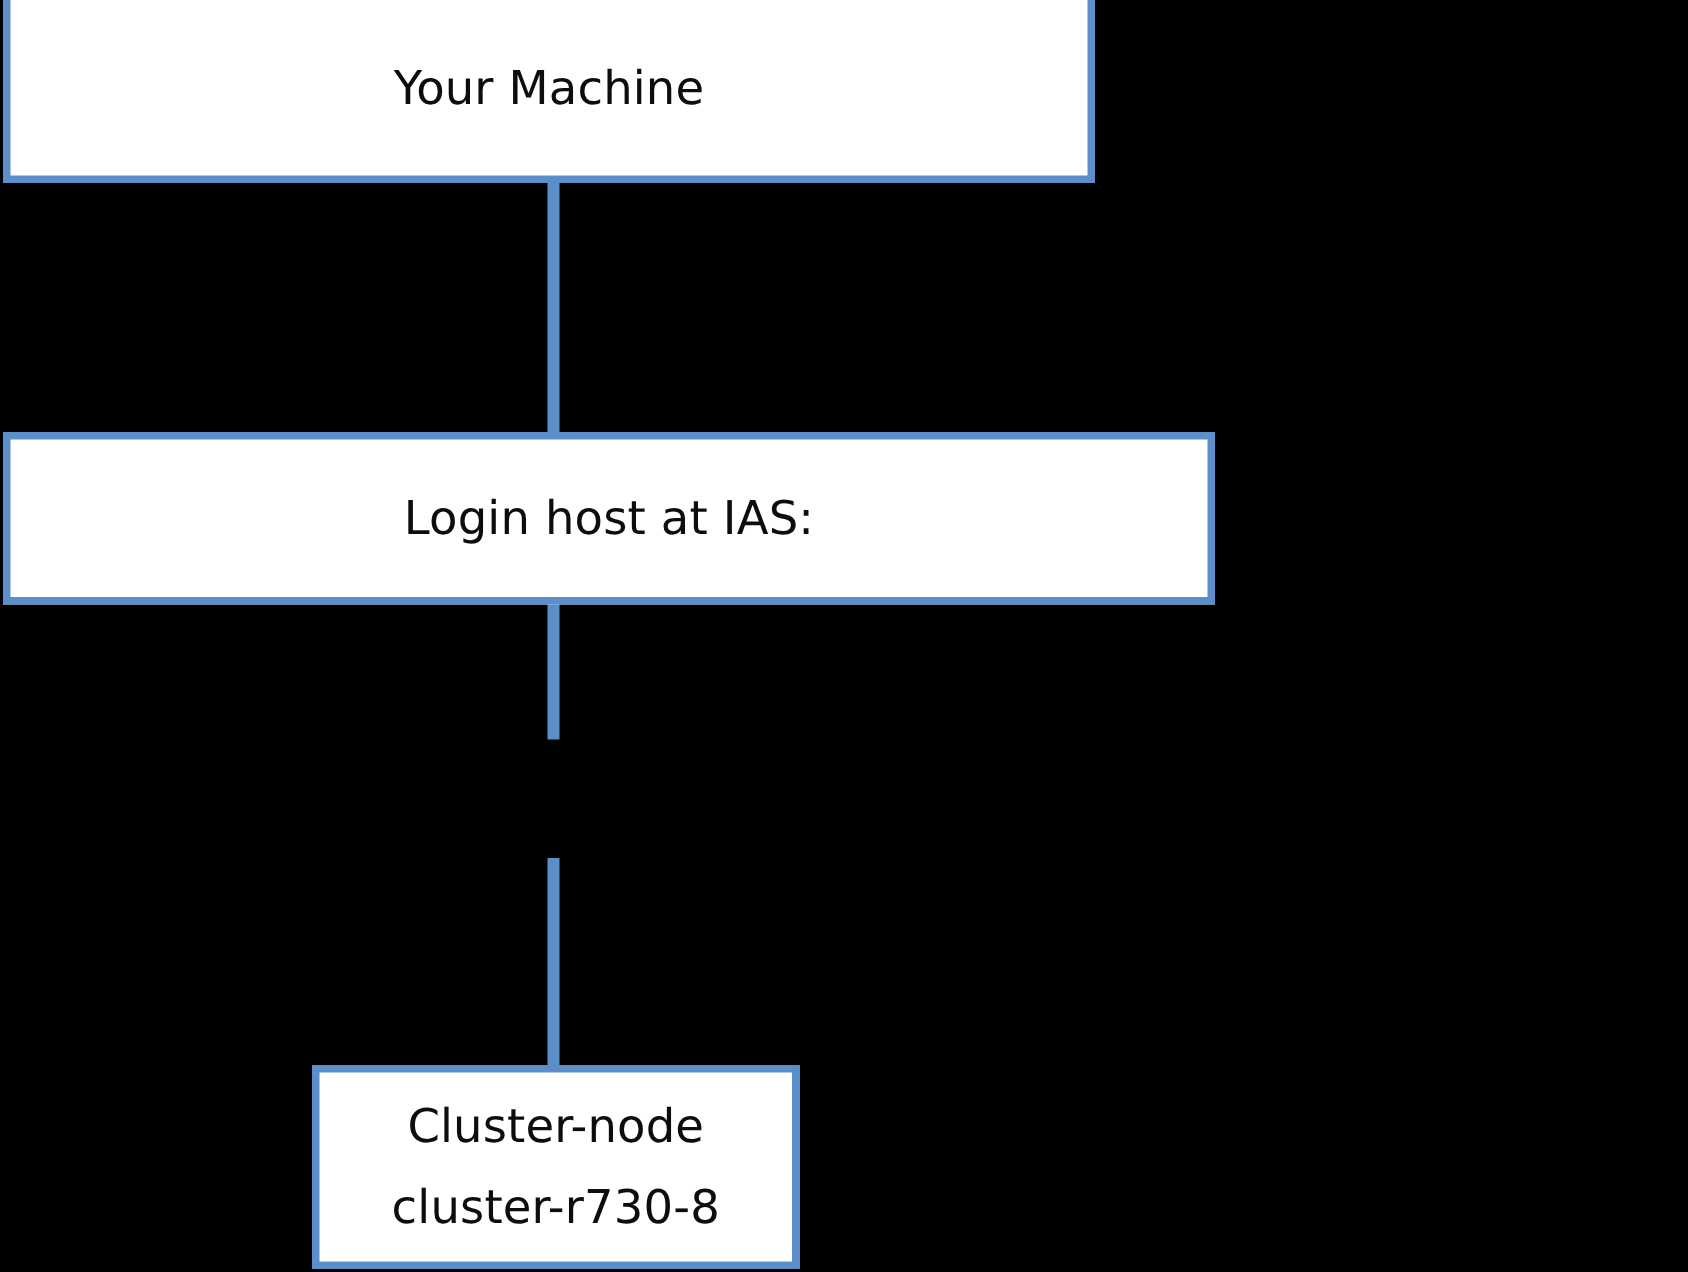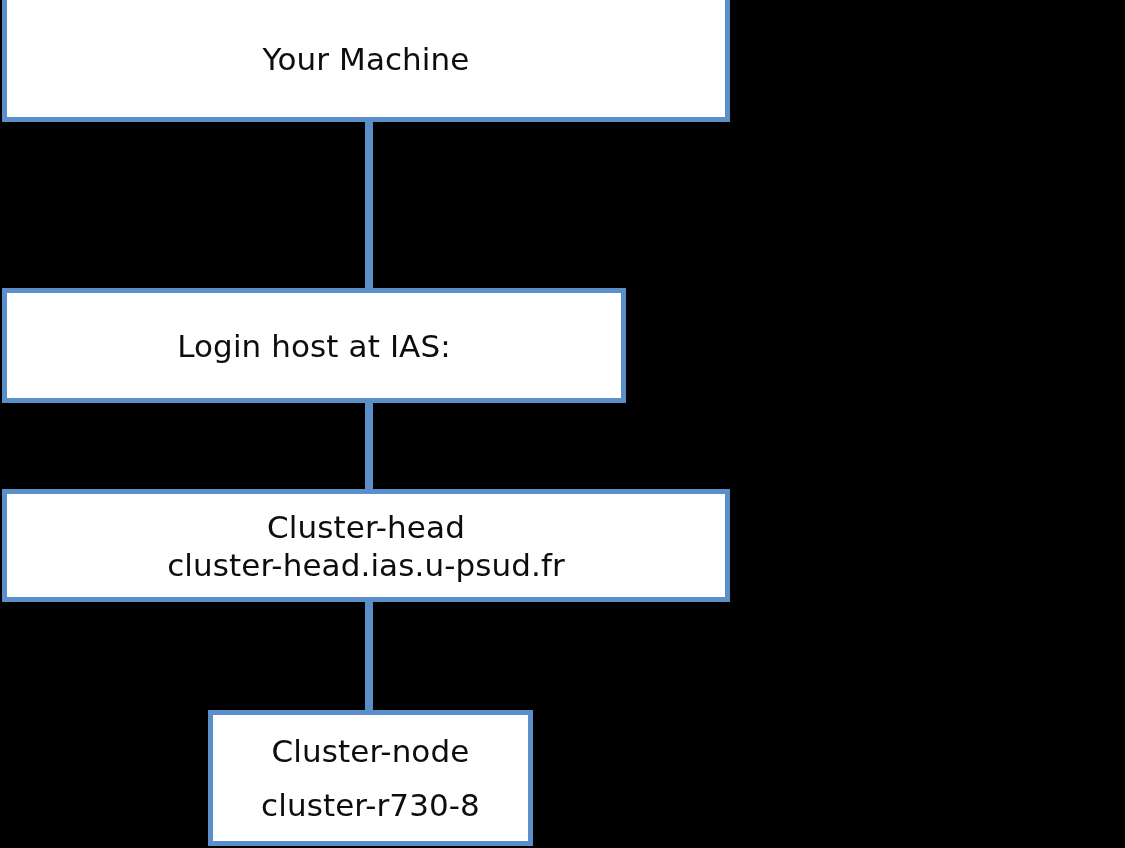--- a/index.html
+++ b/index.html
@@ -45,21 +45,21 @@
   #node-your-machine {
     left: 2px;
     top: -5px;
     width: 728px;
     height: 127px;
   }
   
   #node-login-host {
     left: 2px;
     top: 288px;
-    width: 624px;
+    width: 808px;
     height: 115px;
   }
   
   #node-cluster-head {
     left: 2px;
     top: 489px;
     width: 728px;
     height: 113px;
   }
   
@@ -102,23 +102,19 @@
   <div class="connector" id="connector-head-node"></div>
 
   <div class="node" id="node-your-machine">
     <div class="node-line">Your Machine</div>
   </div>
 
   <div class="node" id="node-login-host">
     <div class="node-line">Login host at IAS:</div>
   </div>
 
-  <div class="node" id="node-cluster-head">
-    <div class="node-line">Cluster-head</div>
-    <div class="node-line">cluster-head.ias.u-psud.fr</div>
-  </div>
 
   <div class="node" id="node-cluster-node">
     <div class="node-line">Cluster-node</div>
     <div class="node-line">cluster-r730-8</div>
   </div>
 
 </div>
 
 </body></html>

